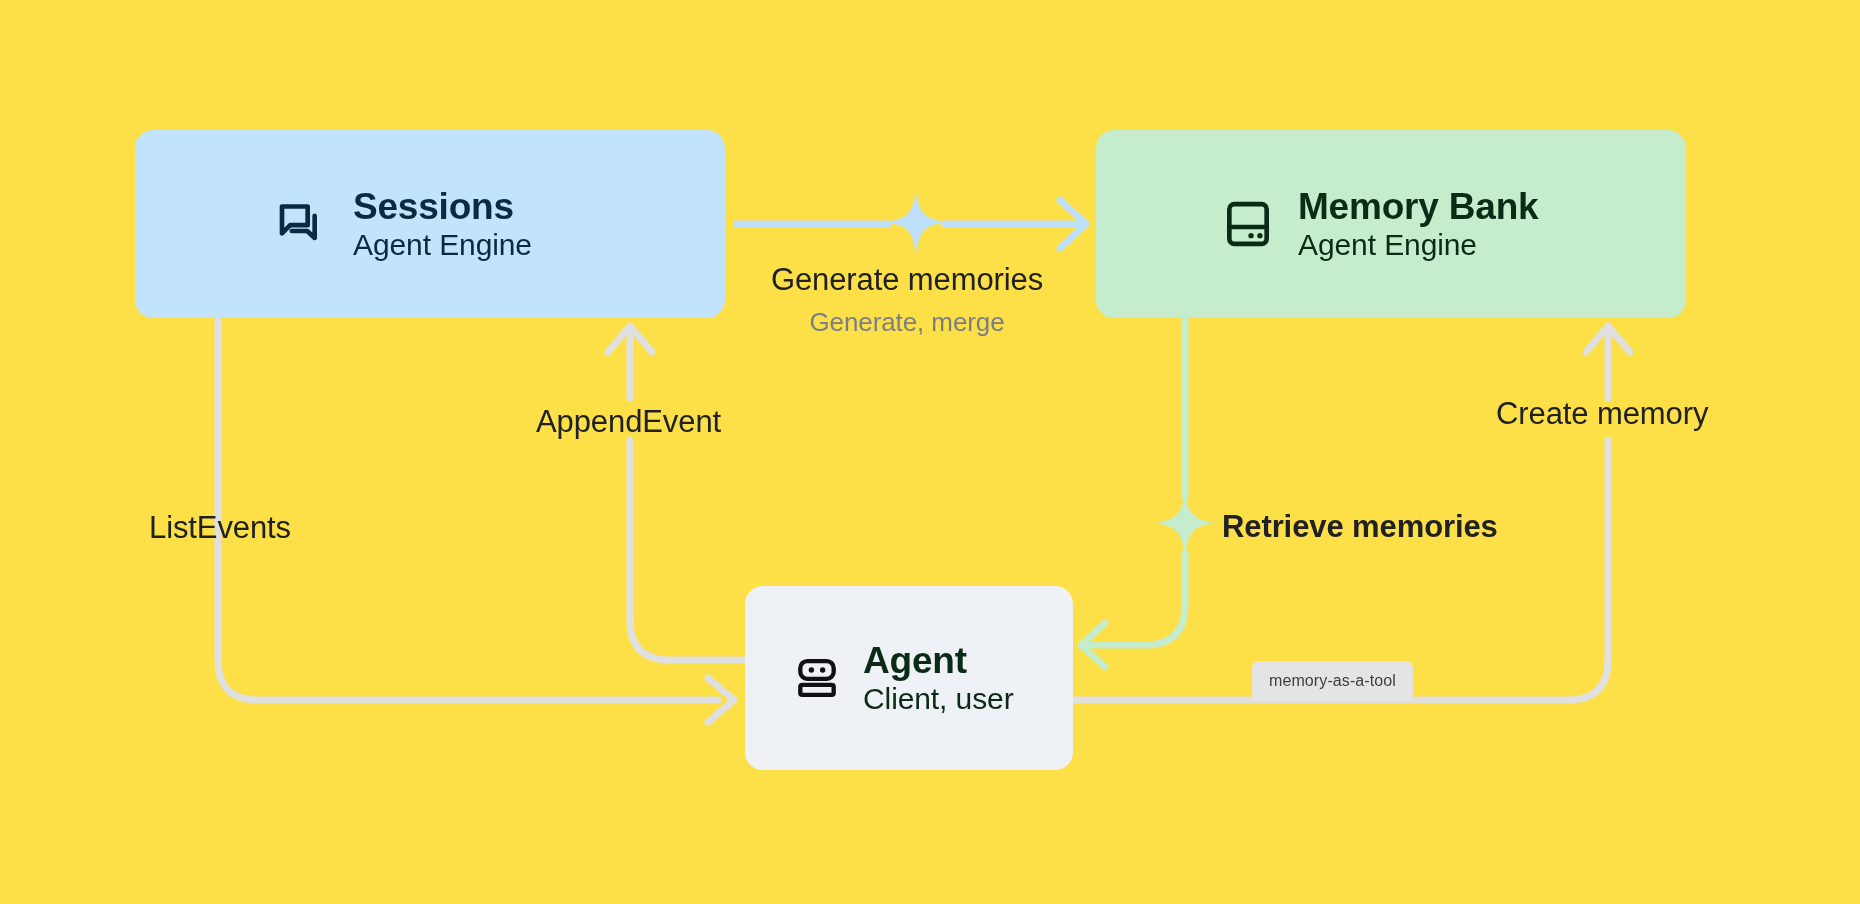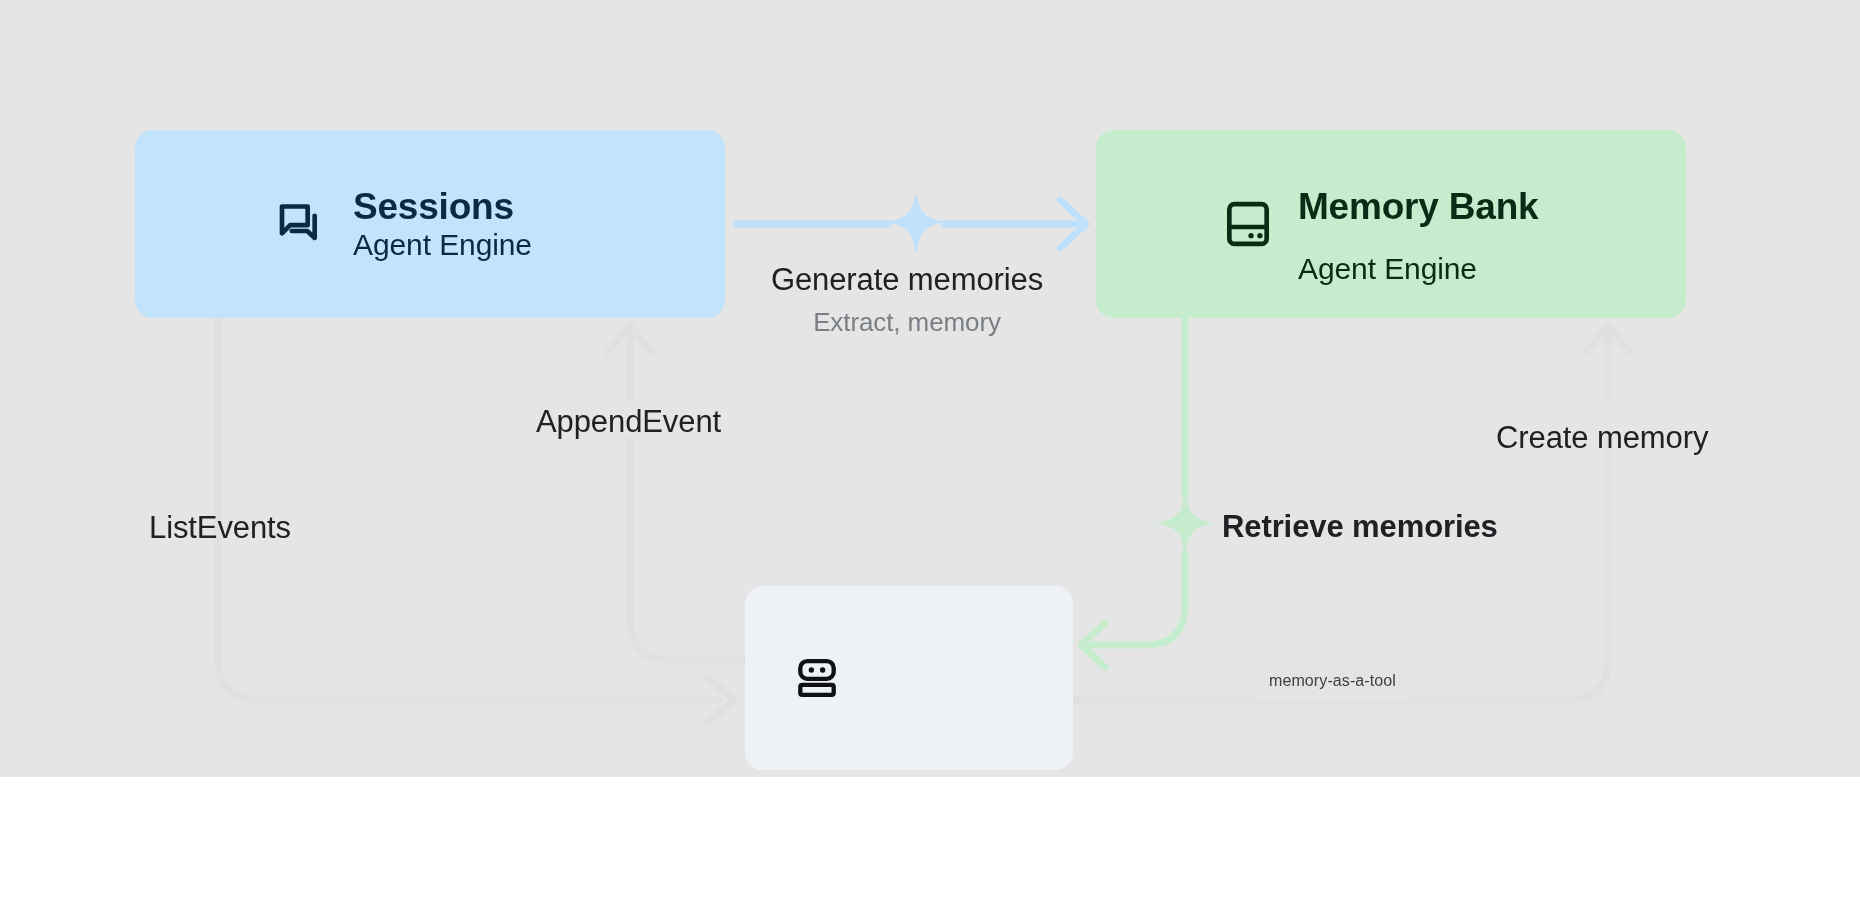--- a/index.html
+++ b/index.html
@@ -7,22 +7,22 @@
     padding: 0;
     background: #ffffff;
   }
   body {
     font-family: "Liberation Sans", sans-serif;
     -webkit-font-smoothing: antialiased;
   }
   #canvas {
     position: relative;
     width: 1860px;
-    height: 777px;
-    background: #e5e5e5;
+    height: 904px;
+    background: #fde047;
     overflow: hidden;
   }
   #edges {
     position: absolute;
     left: 0;
     top: 0;
     width: 1860px;
     height: 904px;
   }
 
@@ -74,21 +74,21 @@
   #node-sessions .node-inner { margin-left: 140px; }
 
   #node-memorybank {
     left: 1096px;
     top: 130px;
     width: 590px;
     height: 188px;
     background: #c5edcd;
   }
   #node-memorybank .node-title,
-  #node-memorybank .node-sub { color: #0c2b17; margin-top: 24px; }
+  #node-memorybank .node-sub { color: #0c2b17; }
   #node-memorybank .node-inner { margin-left: 124px; }
 
   #node-agent {
     left: 745px;
     top: 586px;
     width: 328px;
     height: 184px;
     background: #eef1f6;
   }
   #node-agent .node-title,
@@ -129,21 +129,21 @@
     left: 149px;
     top: 510px;
   }
   #label-retrieve {
     left: 1222px;
     top: 509px;
     font-weight: bold;
   }
   #label-create {
     left: 1496px;
-    top: 420px;
+    top: 396px;
   }
 
   
   #badge-tool {
     position: absolute;
     left: 1252px;
     top: 661px;
     height: 40px;
     padding: 0 17px;
     border-radius: 7px;
@@ -235,26 +235,30 @@
   </div>
 
   <div class="node" id="node-agent">
     <div class="node-inner">
       <svg class="node-icon" width="52" height="52" viewBox="0 0 24 24" fill="none" stroke="#101114" stroke-width="2" stroke-linecap="round" stroke-linejoin="round">
         <rect x="4.3" y="4.2" width="15.4" height="8.2" rx="3.2"></rect>
         <circle cx="9.4" cy="8.3" r="1.25" fill="#101114" stroke="none"></circle>
         <circle cx="14.6" cy="8.3" r="1.25" fill="#101114" stroke="none"></circle>
         <rect x="4.3" y="15.2" width="15.4" height="4.6" rx="0.9"></rect>
       </svg>
+      <div class="node-text">
+        <span class="node-title">Agent</span>
+        <span class="node-sub">Client, user</span>
+      </div>
     </div>
   </div>
 
   <div class="edge-label" id="label-generate">
     <span class="lbl-main">Generate memories</span>
-    <span class="lbl-sub">Extract, memory</span>
+    <span class="lbl-sub">Generate, merge</span>
   </div>
 
   <div class="edge-label" id="label-append">
     <span class="lbl-main">AppendEvent</span>
   </div>
 
   <div class="edge-label" id="label-listevents">
     <span class="lbl-main">ListEvents</span>
   </div>
 

